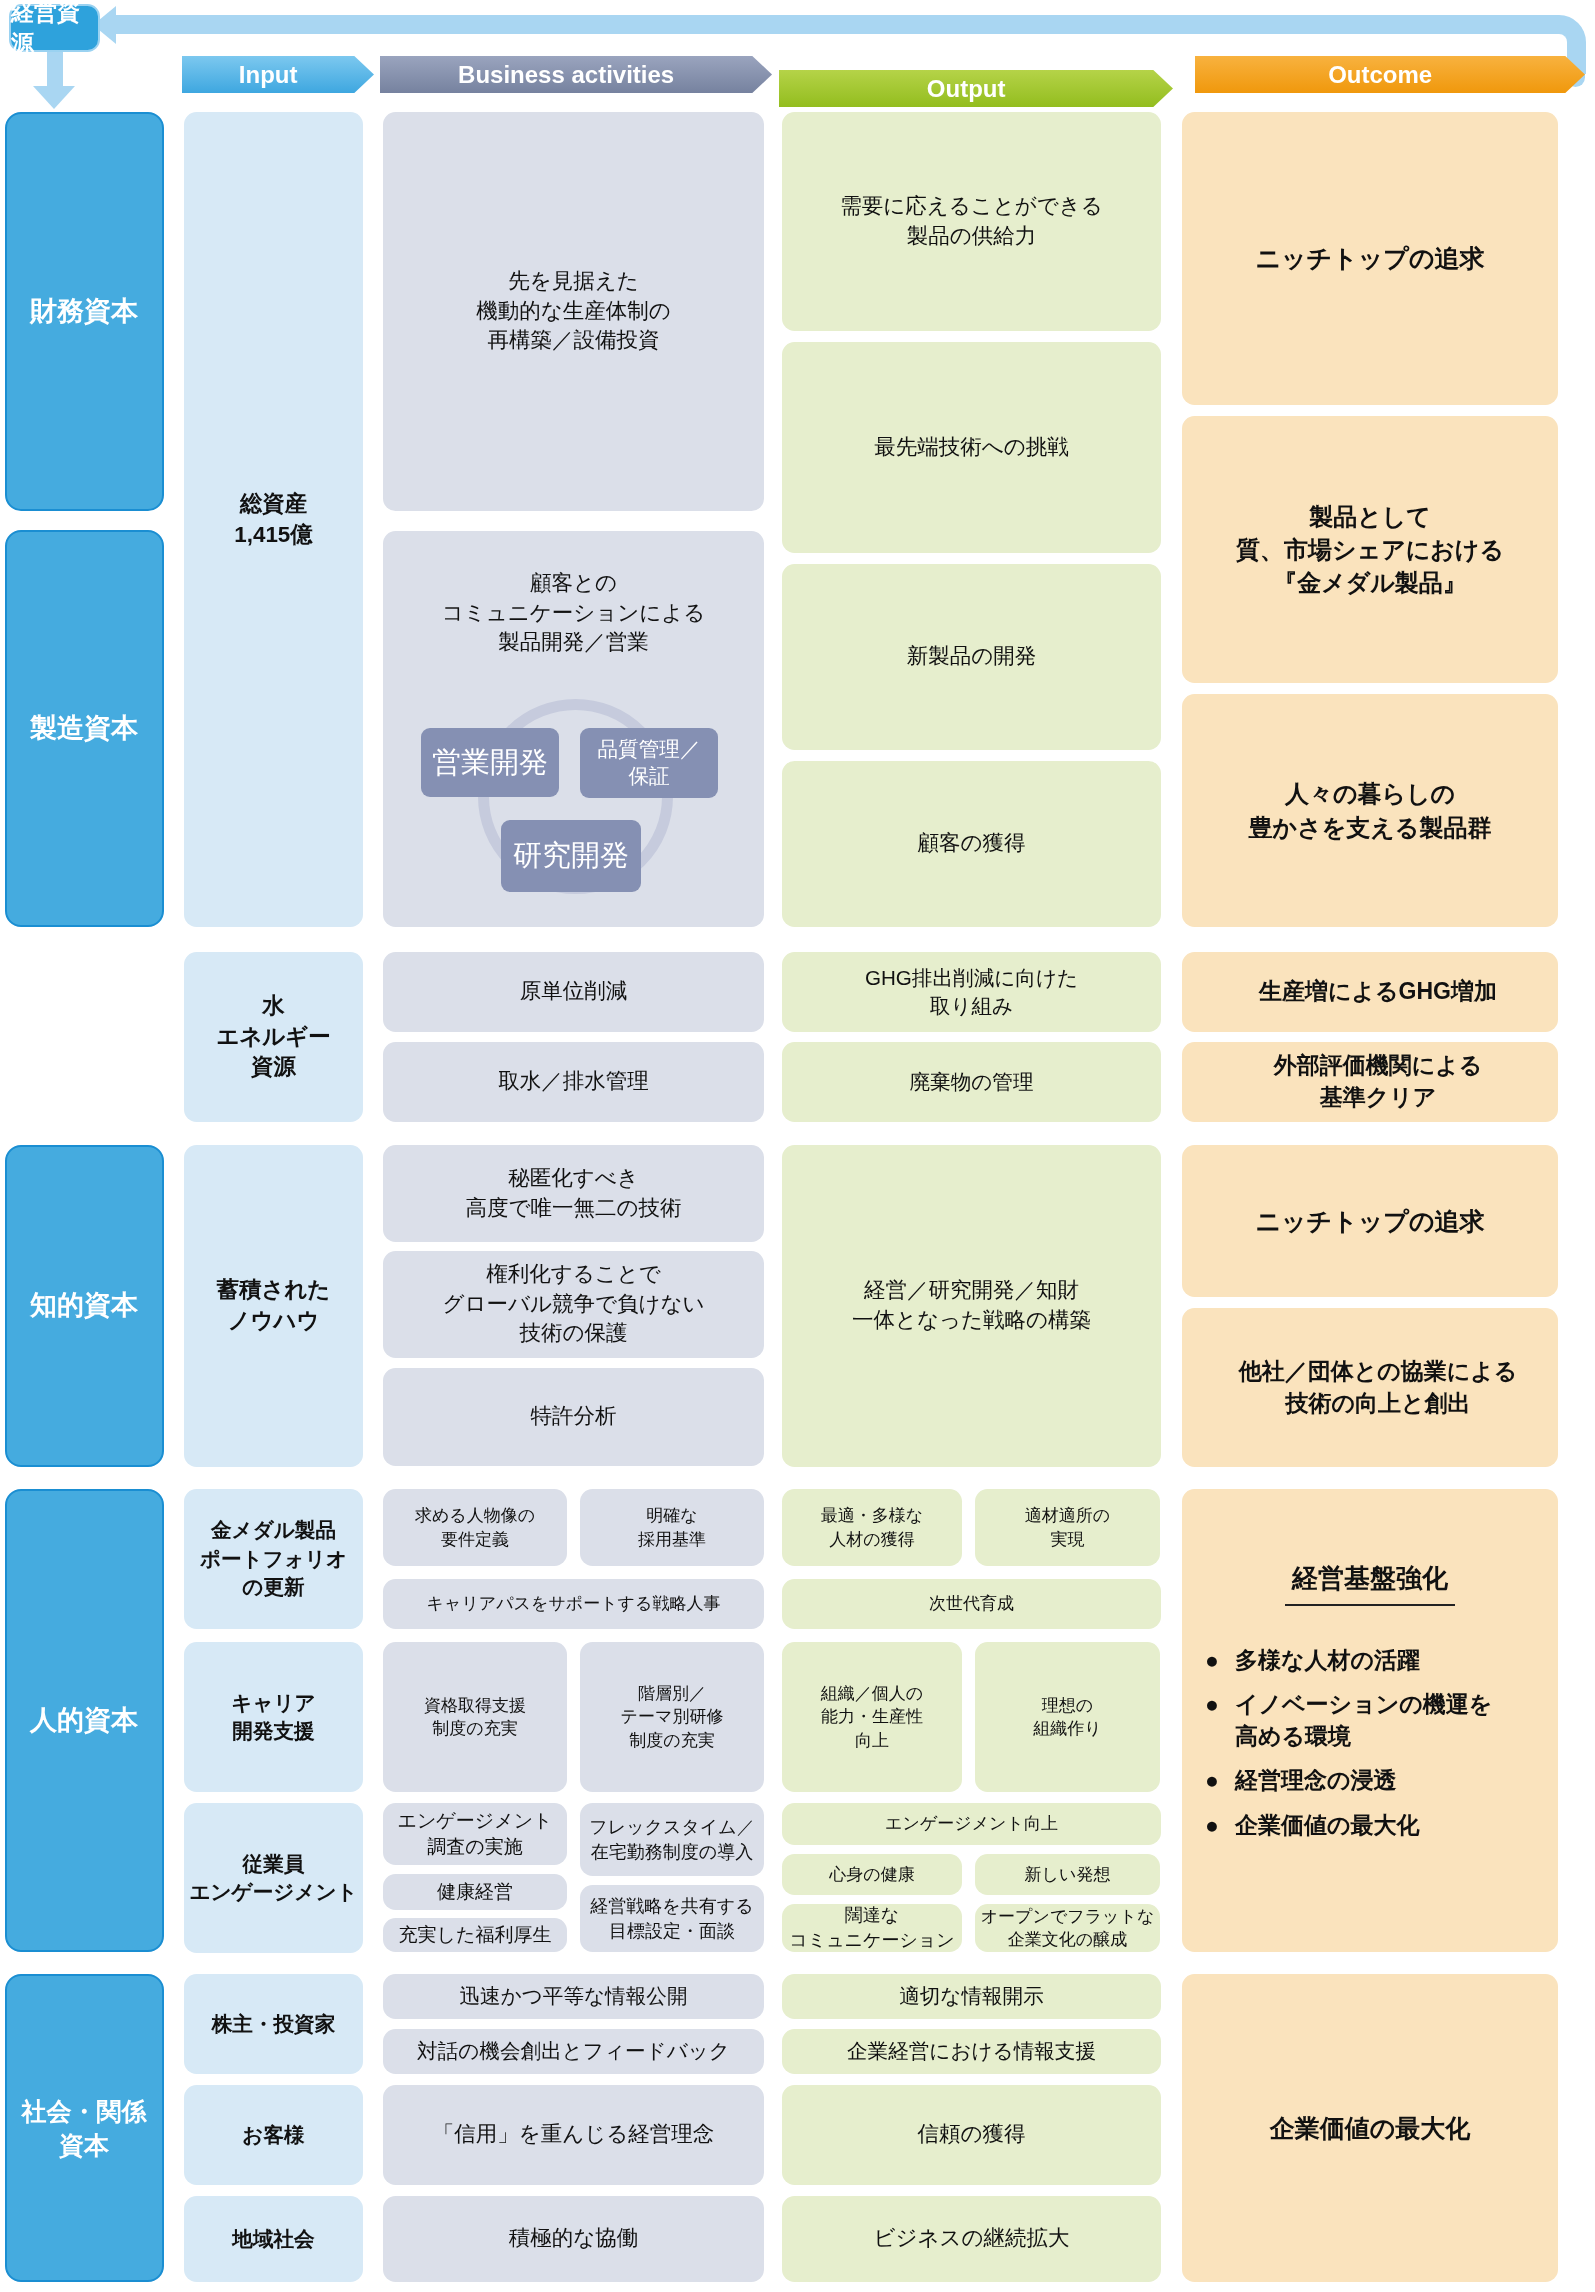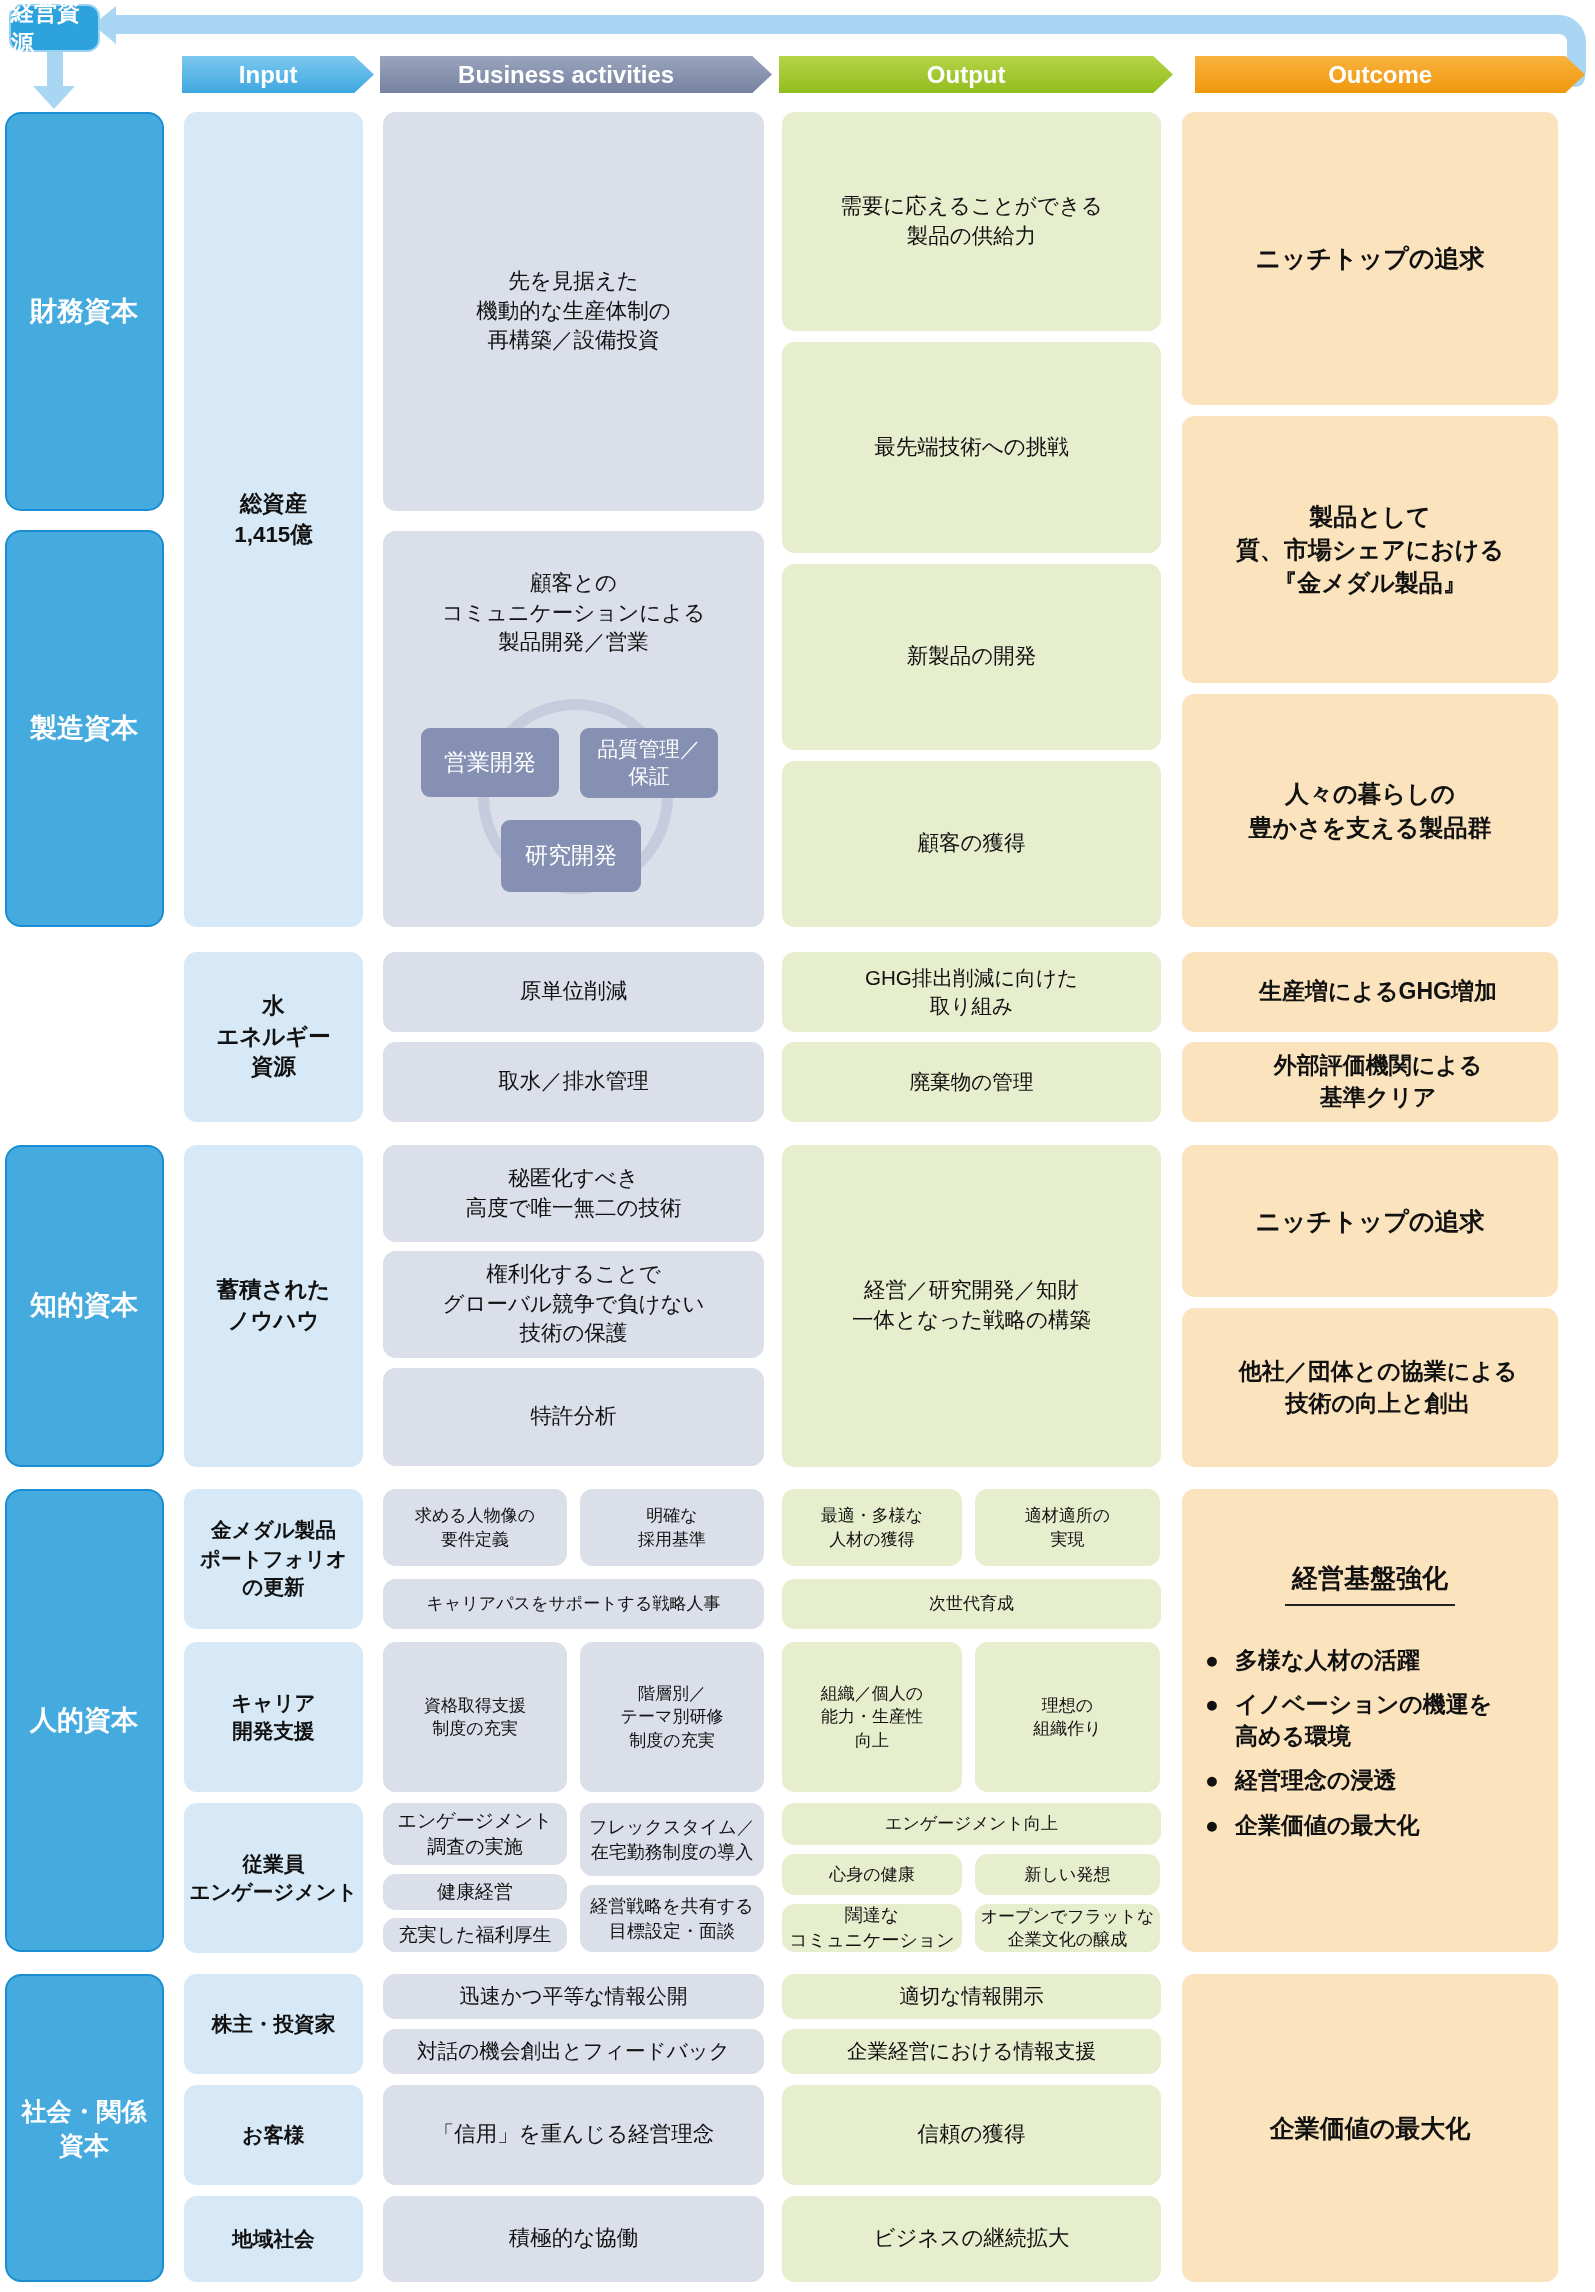--- a/index.html
+++ b/index.html
@@ -10,31 +10,31 @@
   .box{
     position:absolute;box-sizing:border-box;border-radius:12.5px;
     display:flex;flex-direction:column;align-items:center;justify-content:center;
     text-align:center;white-space:pre-line;line-height:1.38;
   }
   .cap{background:#45abdf;border:2.7px solid #1a8ed2;border-radius:16px;color:#fff;font-weight:bold;font-size:27px;}
   .in{background:#d7e9f6;font-weight:bold;font-size:22.4px;}
   .ba{background:#dbdfe9;font-size:21.5px;}
   .out{background:#e6eecd;font-size:21.5px;}
   .oc{background:#fae3bd;font-weight:bold;font-size:24px;}
-  .sub{background:#8590b3;color:#fff;font-size:23px;border-radius:9px;position:absolute;box-sizing:border-box;
+  .sub{background:#8590b3;color:#fff;font-size:29px;border-radius:9px;position:absolute;box-sizing:border-box;
        display:flex;align-items:center;justify-content:center;text-align:center;white-space:pre-line;line-height:1.3;z-index:3;}
   .s19{font-size:17px;} .s20{font-size:18px;} .s21{font-size:19px;} .s22{font-size:17px;} .s23{font-size:20.6px;} .s26{font-size:23px;padding-left:16px;} .s28{font-size:25px;}
   .hdr{
     position:absolute;top:56px;height:37px;z-index:3;color:#fff;font-weight:bold;font-size:24px;
     display:flex;align-items:center;justify-content:center;padding-right:19.7px;box-sizing:border-box;
     clip-path:polygon(0 0, calc(100% - 19.7px) 0, 100% 50%, calc(100% - 19.7px) 100%, 0 100%);
   }
   .hdr-input{background:linear-gradient(180deg,#7cc8ef,#3ea7e0);}
   .hdr-ba{background:linear-gradient(180deg,#9aa4be,#76829f);}
-  .hdr-output{background:linear-gradient(180deg,#b5d348,#93bd1e);}
+  .hdr-output{background:linear-gradient(180deg,#b5d348,#93bd1e);margin-top:14px;}
   .hdr-outcome{background:linear-gradient(180deg,#f8b23f,#f0980c);margin-left:16px;}
   .resource{
     position:absolute;left:9px;top:3.6px;width:91px;height:48px;z-index:5;
     background:#2ea2dc;border:2.7px solid #9ad2f1;border-radius:12.5px;color:#fff;font-weight:bold;font-size:23px;
     display:flex;align-items:center;justify-content:center;box-sizing:border-box;
   }
   .loop{position:absolute;left:115px;top:15px;width:1471px;height:59px;z-index:1;
         border:19px solid #a9d6f2;border-left:0;border-bottom:0;border-top-right-radius:27px;box-sizing:border-box;}
   .loopcap{position:absolute;left:1566px;top:67px;width:19px;height:19.7px;background:#a9d6f2;border-radius:0 0 9.9px 9.9px;z-index:1;}
   .loophead{position:absolute;left:93px;top:6.3px;width:0;height:0;z-index:1;

